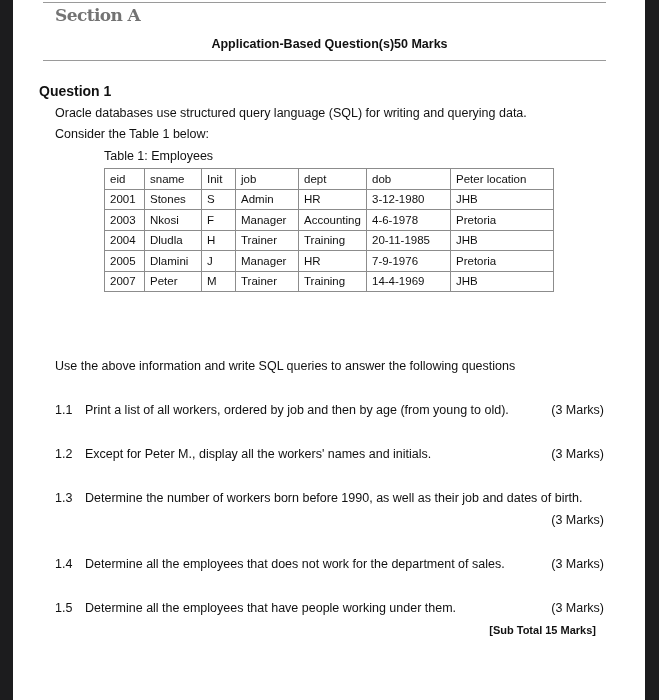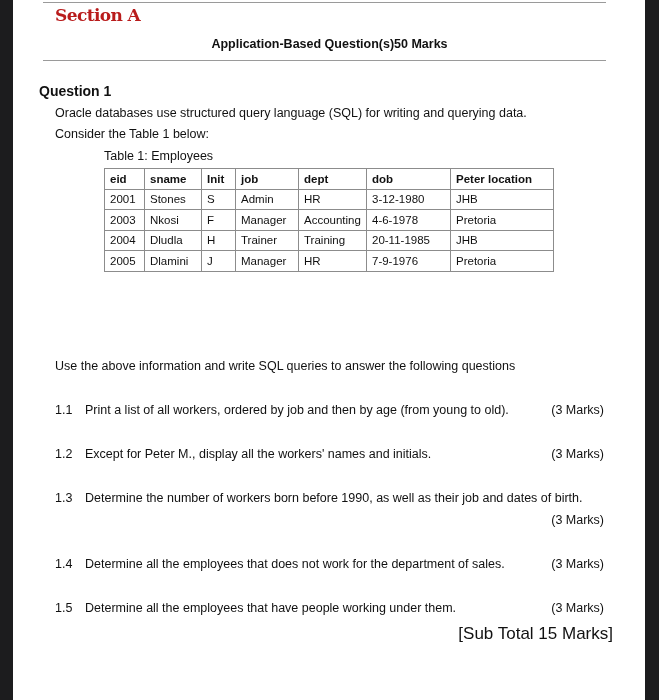--- a/index.html
+++ b/index.html
@@ -10,49 +10,49 @@
     color: #111;
   }
   .edge-left { position: absolute; left: 0; top: 0; width: 13px; height: 700px; background: #1c1c1e; }
   .edge-right { position: absolute; left: 645px; top: 0; width: 14px; height: 700px; background: #1c1c1e; }
   .page { position: absolute; left: 13px; top: 0; width: 632px; height: 700px; background: #fff; }
 
   .rule { position: absolute; left: 43px; width: 563px; height: 1px; background: #9a9a9a; }
   .section-title {
     position: absolute; left: 55px; top: 5px;
     font-family: "DejaVu Serif", "Liberation Serif", serif;
-    font-size: 17px; font-weight: bold; color: #b91c1c; letter-spacing: -0.6px;
+    font-size: 17px; font-weight: bold; color: #737373; letter-spacing: -0.6px;
   }
   .sub-header {
     position: absolute; left: 55px; top: 37px; width: 549px;
     display: flex; justify-content: center;
     font-size: 12.5px; font-weight: bold;
   }
   .q-title { position: absolute; left: 39px; top: 83px; font-size: 14px; font-weight: bold; }
   .para { position: absolute; left: 55px; font-size: 12.5px; }
 
   .tbl-caption { position: absolute; left: 104px; width: 450px; top: 149px; font-size: 12.5px; font-weight: normal; }
   table.emp {
     position: absolute; left: 104px; top: 168px;
     border-collapse: collapse; font-size: 11.5px;
   }
   table.emp th, table.emp td {
     border: 1px solid #8c8c8c; height: 19.5px; padding: 0 0 0 5px;
     text-align: left; white-space: nowrap;
   }
-  table.emp th { font-weight: bold; }
+  table.emp th { font-weight: normal; }
 
   .question {
     position: absolute; left: 55px; width: 549px; font-size: 12.5px;
   }
   .question .num { position: absolute; left: 0; }
   .question .text { position: absolute; left: 30px; }
   .question .marks { position: absolute; right: 0; }
   .marks-below { position: absolute; right: 55px; font-size: 12.5px; }
-  .subtotal { position: absolute; right: 46px; top: 624px; font-size: 17px; font-weight: normal; }
+  .subtotal { position: absolute; right: 63px; top: 624px; font-size: 11px; font-weight: bold; }
 </style>
 </head>
 <body>
 
 <div class="edge-left"></div>
 <div class="page"></div>
 <div class="edge-right"></div>
 
 <div class="rule" style="top:2px;"></div>
 <div class="section-title">Section A</div>
@@ -109,20 +109,29 @@
     </tr>
     <tr>
       <td>2005</td>
       <td>Dlamini</td>
       <td>J</td>
       <td>Manager</td>
       <td>HR</td>
       <td>7-9-1976</td>
       <td>Pretoria</td>
     </tr>
+    <tr>
+      <td>2007</td>
+      <td>Peter</td>
+      <td>M</td>
+      <td>Trainer</td>
+      <td>Training</td>
+      <td>14-4-1969</td>
+      <td>JHB</td>
+    </tr>
   </tbody>
 </table>
 
 <div class="para" style="top:359px;">Use the above information and write SQL queries to answer the following questions</div>
 
 <div class="question" style="top:403px;">
   <span class="num">1.1</span>
   <span class="text">Print a list of all workers, ordered by job and then by age (from young to old).</span>
   <span class="marks">(3 Marks)</span>
 </div>

